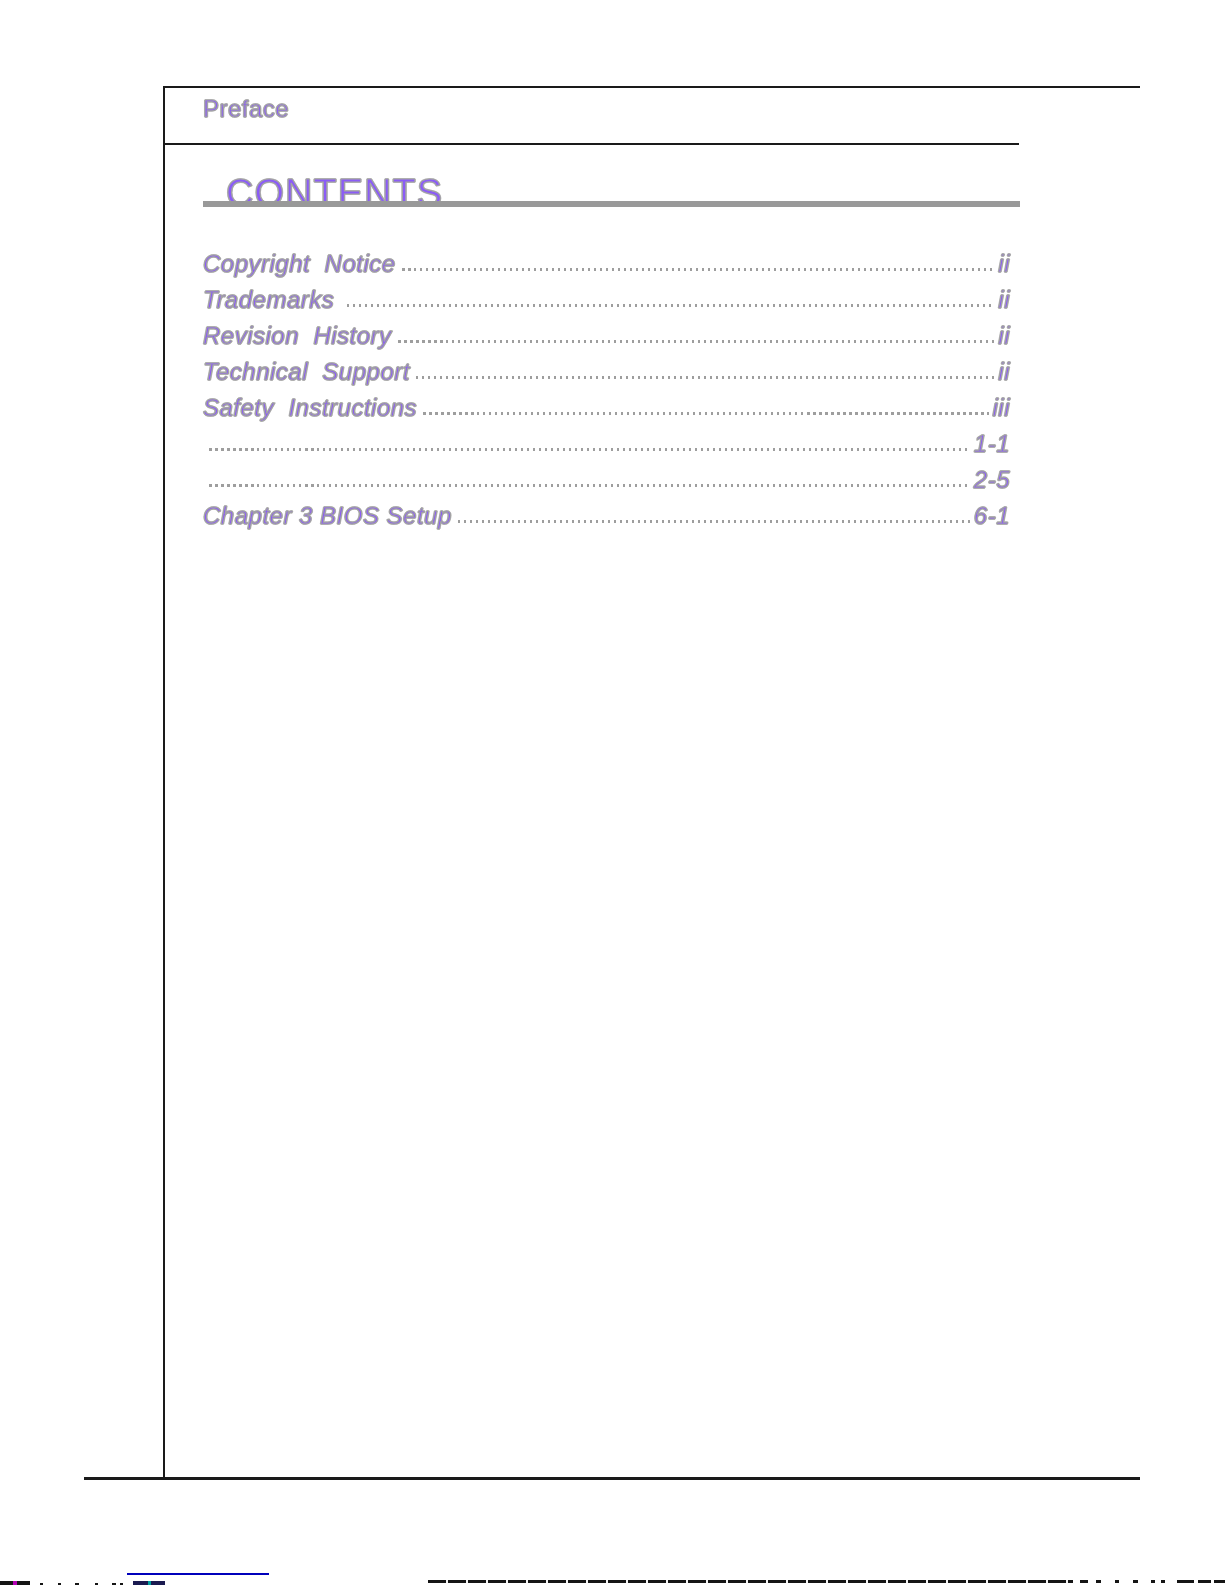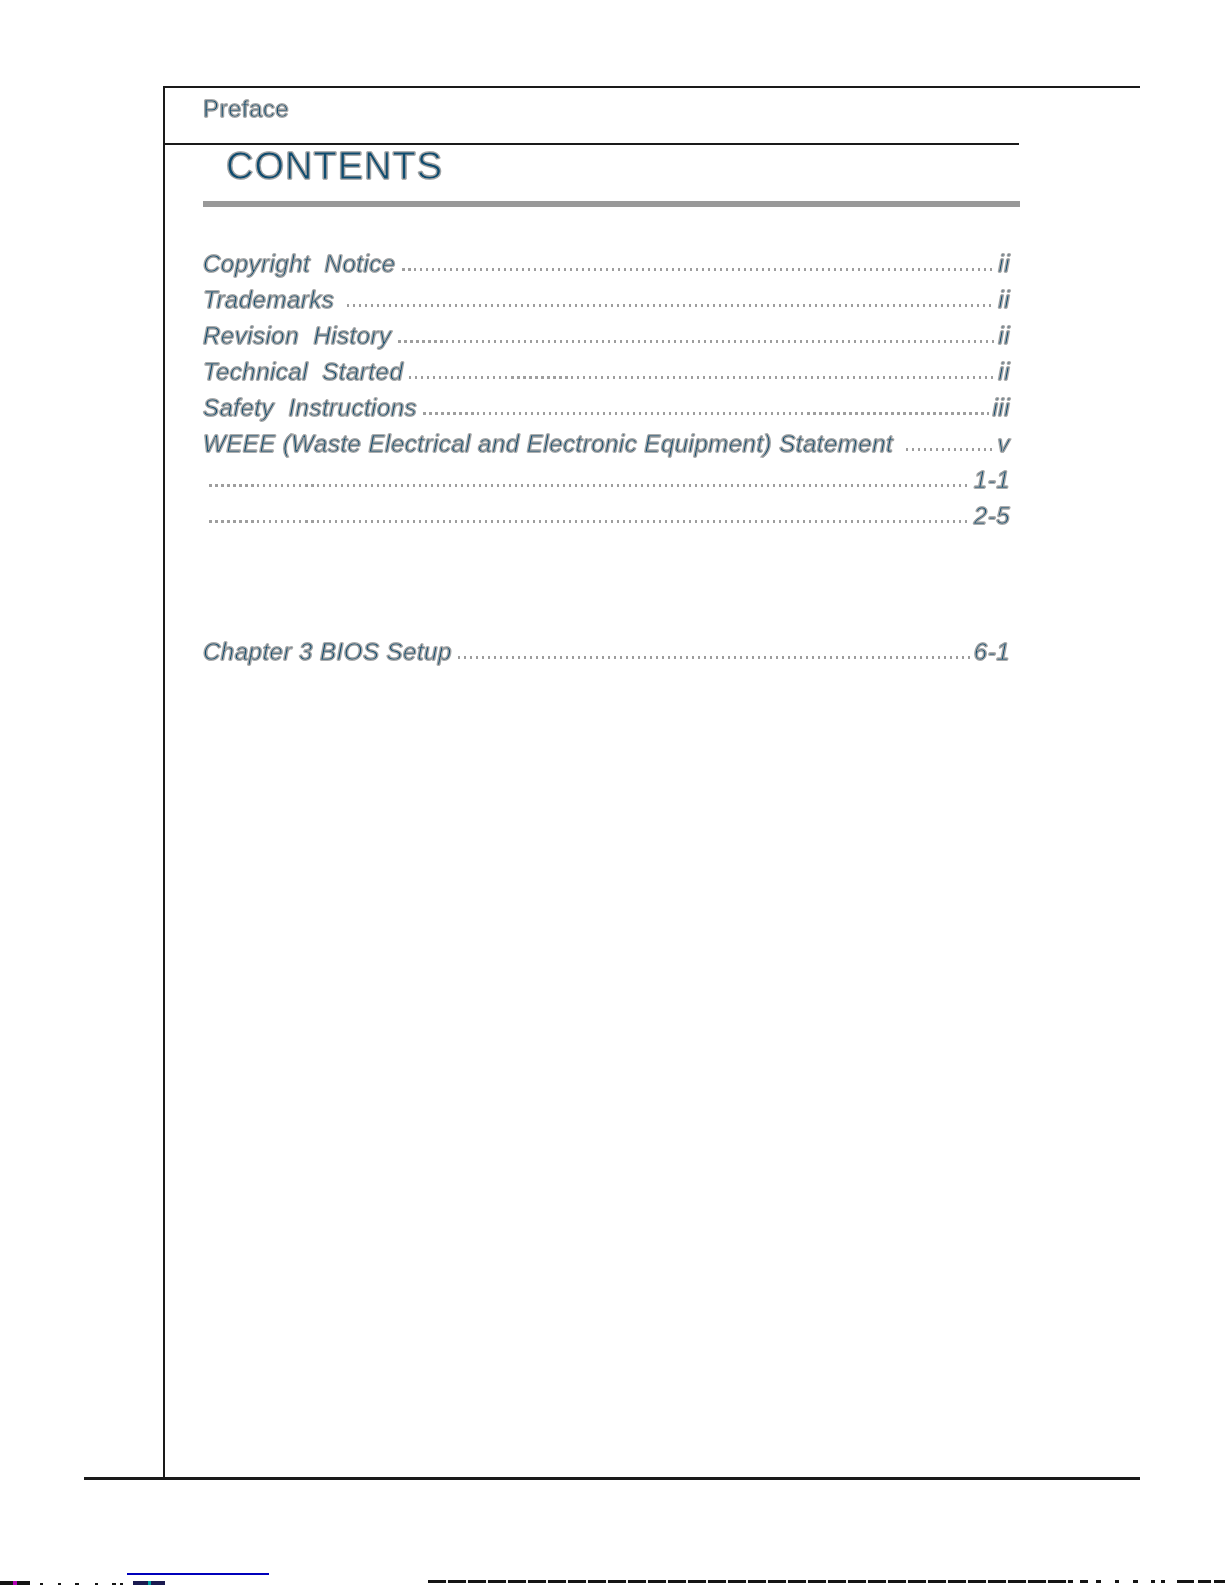--- a/index.html
+++ b/index.html
@@ -4,34 +4,34 @@
 <style>
   html,body{margin:0;padding:0;background:#fff;}
   body{width:1225px;height:1585px;position:relative;overflow:hidden;
        font-family:"Liberation Sans",sans-serif;
        --outline:#a3a3a3;--outline-soft:#bdbdbd;--rule:#1a1a1a;--bar:#999999;
        --dots:#9e9e9e;--blue:#0000bb;--artifact:#151515;}
 
   .abs{position:absolute;}
 
   
-  .ol{color:#0c4a6e;
+  .ol{color:#8b5cf6;
       -webkit-text-stroke:1.1px var(--outline);
       text-shadow:1px 0 var(--outline-soft),-1px 0 var(--outline-soft),
                   0 1px var(--outline-soft),0 -1px var(--outline-soft);
       letter-spacing:0.5px;white-space:pre;}
 
   .rule{position:absolute;background:var(--rule);}
   #rule-top{left:163px;top:86px;width:977px;height:2px;}
   #rule-left{left:163px;top:86px;width:2px;height:1394px;}
   #rule-header{left:163px;top:143px;width:856px;height:2px;}
   #rule-bottom{left:84px;top:1477px;width:1056px;height:3px;}
 
   #preface{left:203px;top:95px;font-size:24px;}
-  #contents-title{left:226px;top:145px;font-size:38px;letter-spacing:1px;}
+  #contents-title{left:226px;top:172px;font-size:38px;letter-spacing:1px;}
   #title-bar{left:203px;top:201px;width:817px;height:6px;background:var(--bar);}
 
   #toc{left:203px;top:244px;width:807px;font-style:italic;}
   .toc-row{display:flex;align-items:flex-end;height:36px;font-size:24px;}
   .toc-row:nth-of-type(9){margin-top:100px;}
   .toc-row:nth-of-type(10){}
   .toc-label,.toc-page{margin-bottom:2px;}
   .toc-leader{flex:1;height:3px;margin:0 4px 9px 6px;
       background:repeating-linear-gradient(90deg,var(--dots) 0 2.5px,transparent 2.5px 6px);}
 
@@ -67,37 +67,32 @@
     <span class="toc-page ol">ii</span>
   </div>
 
   <div class="toc-row">
     <span class="toc-label ol">Revision  History</span>
     <span class="toc-leader"></span>
     <span class="toc-page ol">ii</span>
   </div>
 
   <div class="toc-row">
-    <span class="toc-label ol">Technical  Started</span>
+    <span class="toc-label ol">Technical  Support</span>
     <span class="toc-leader"></span>
     <span class="toc-page ol">ii</span>
   </div>
 
   <div class="toc-row">
     <span class="toc-label ol">Safety  Instructions</span>
     <span class="toc-leader"></span>
     <span class="toc-page ol">iii</span>
   </div>
 
 
-  <div class="toc-row">
-    <span class="toc-label ol">WEEE (Waste Electrical and Electronic Equipment) Statement </span>
-    <span class="toc-leader"></span>
-    <span class="toc-page ol">v</span>
-  </div>
 
   <div class="toc-row">
     <span class="toc-leader"></span>
     <span class="toc-page ol">1-1</span>
   </div>
 
   <div class="toc-row">
     <span class="toc-leader"></span>
     <span class="toc-page ol">2-5</span>
   </div>

